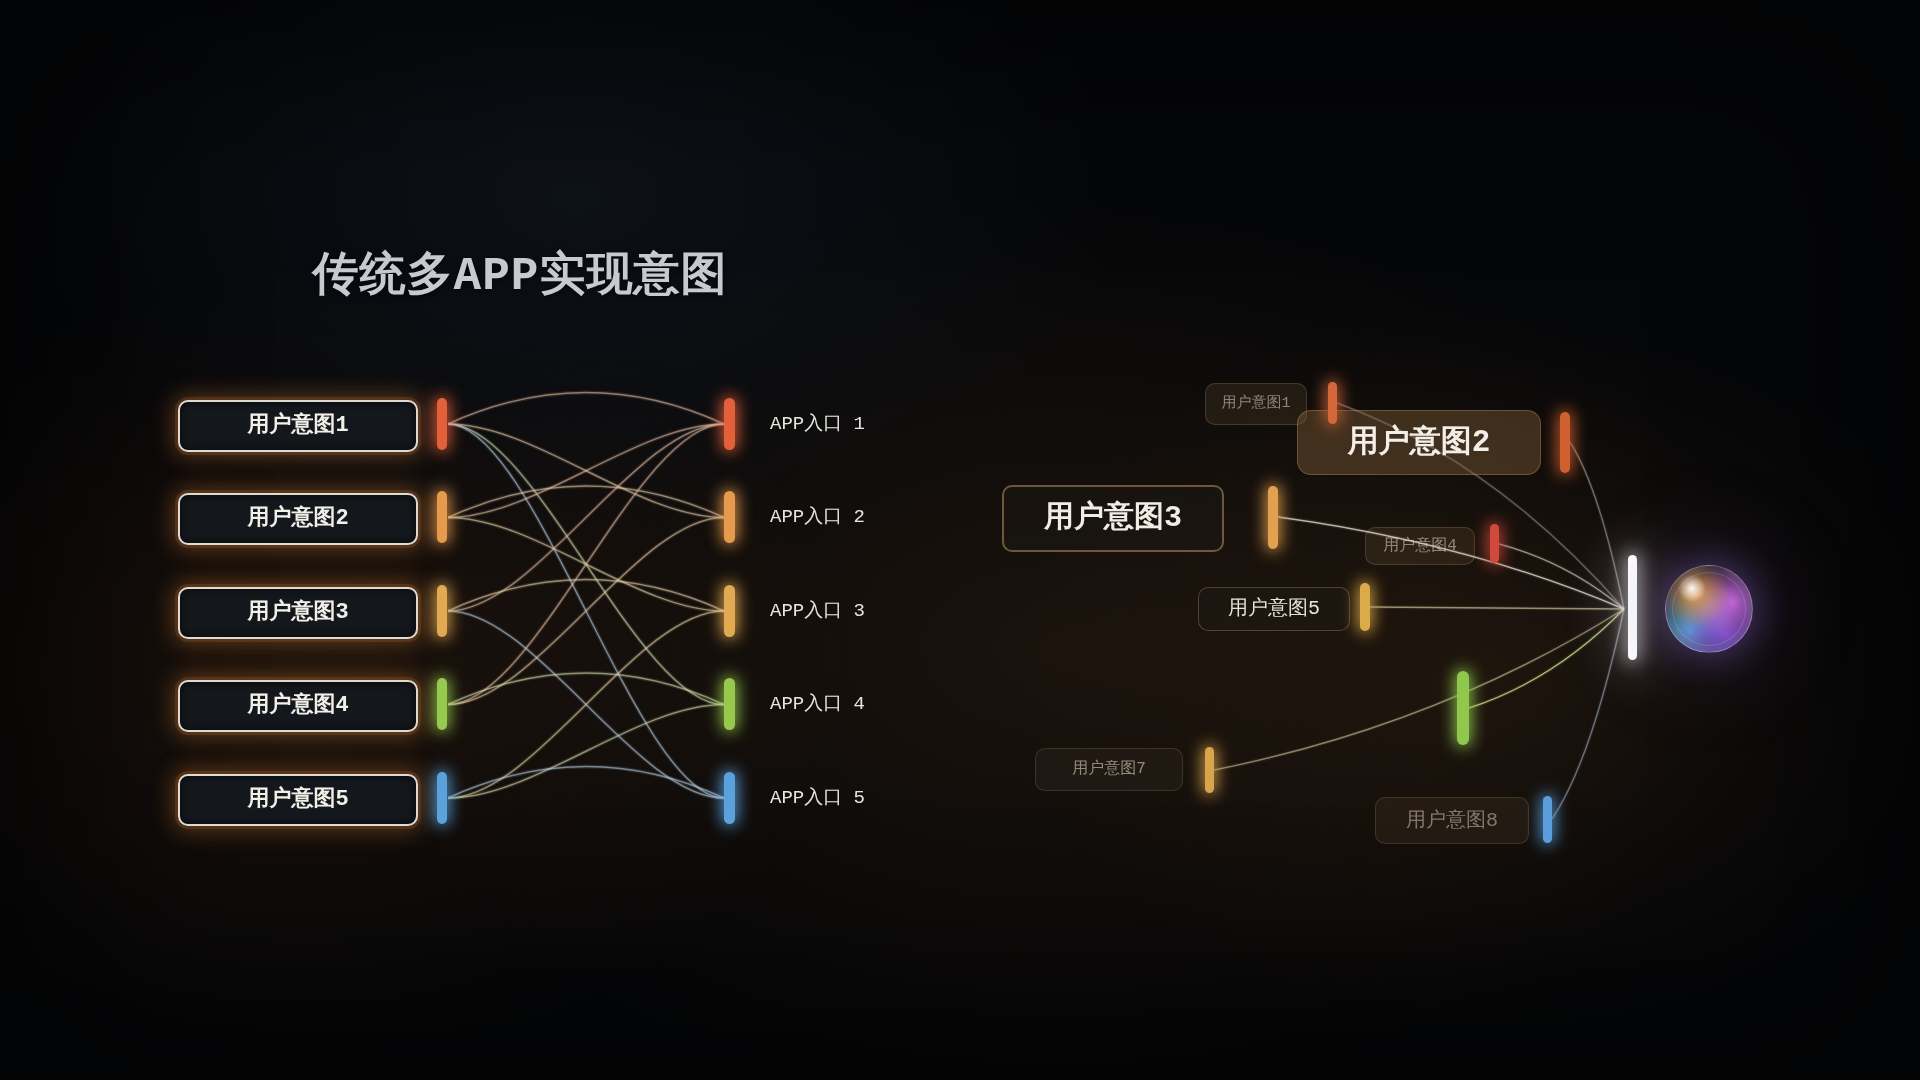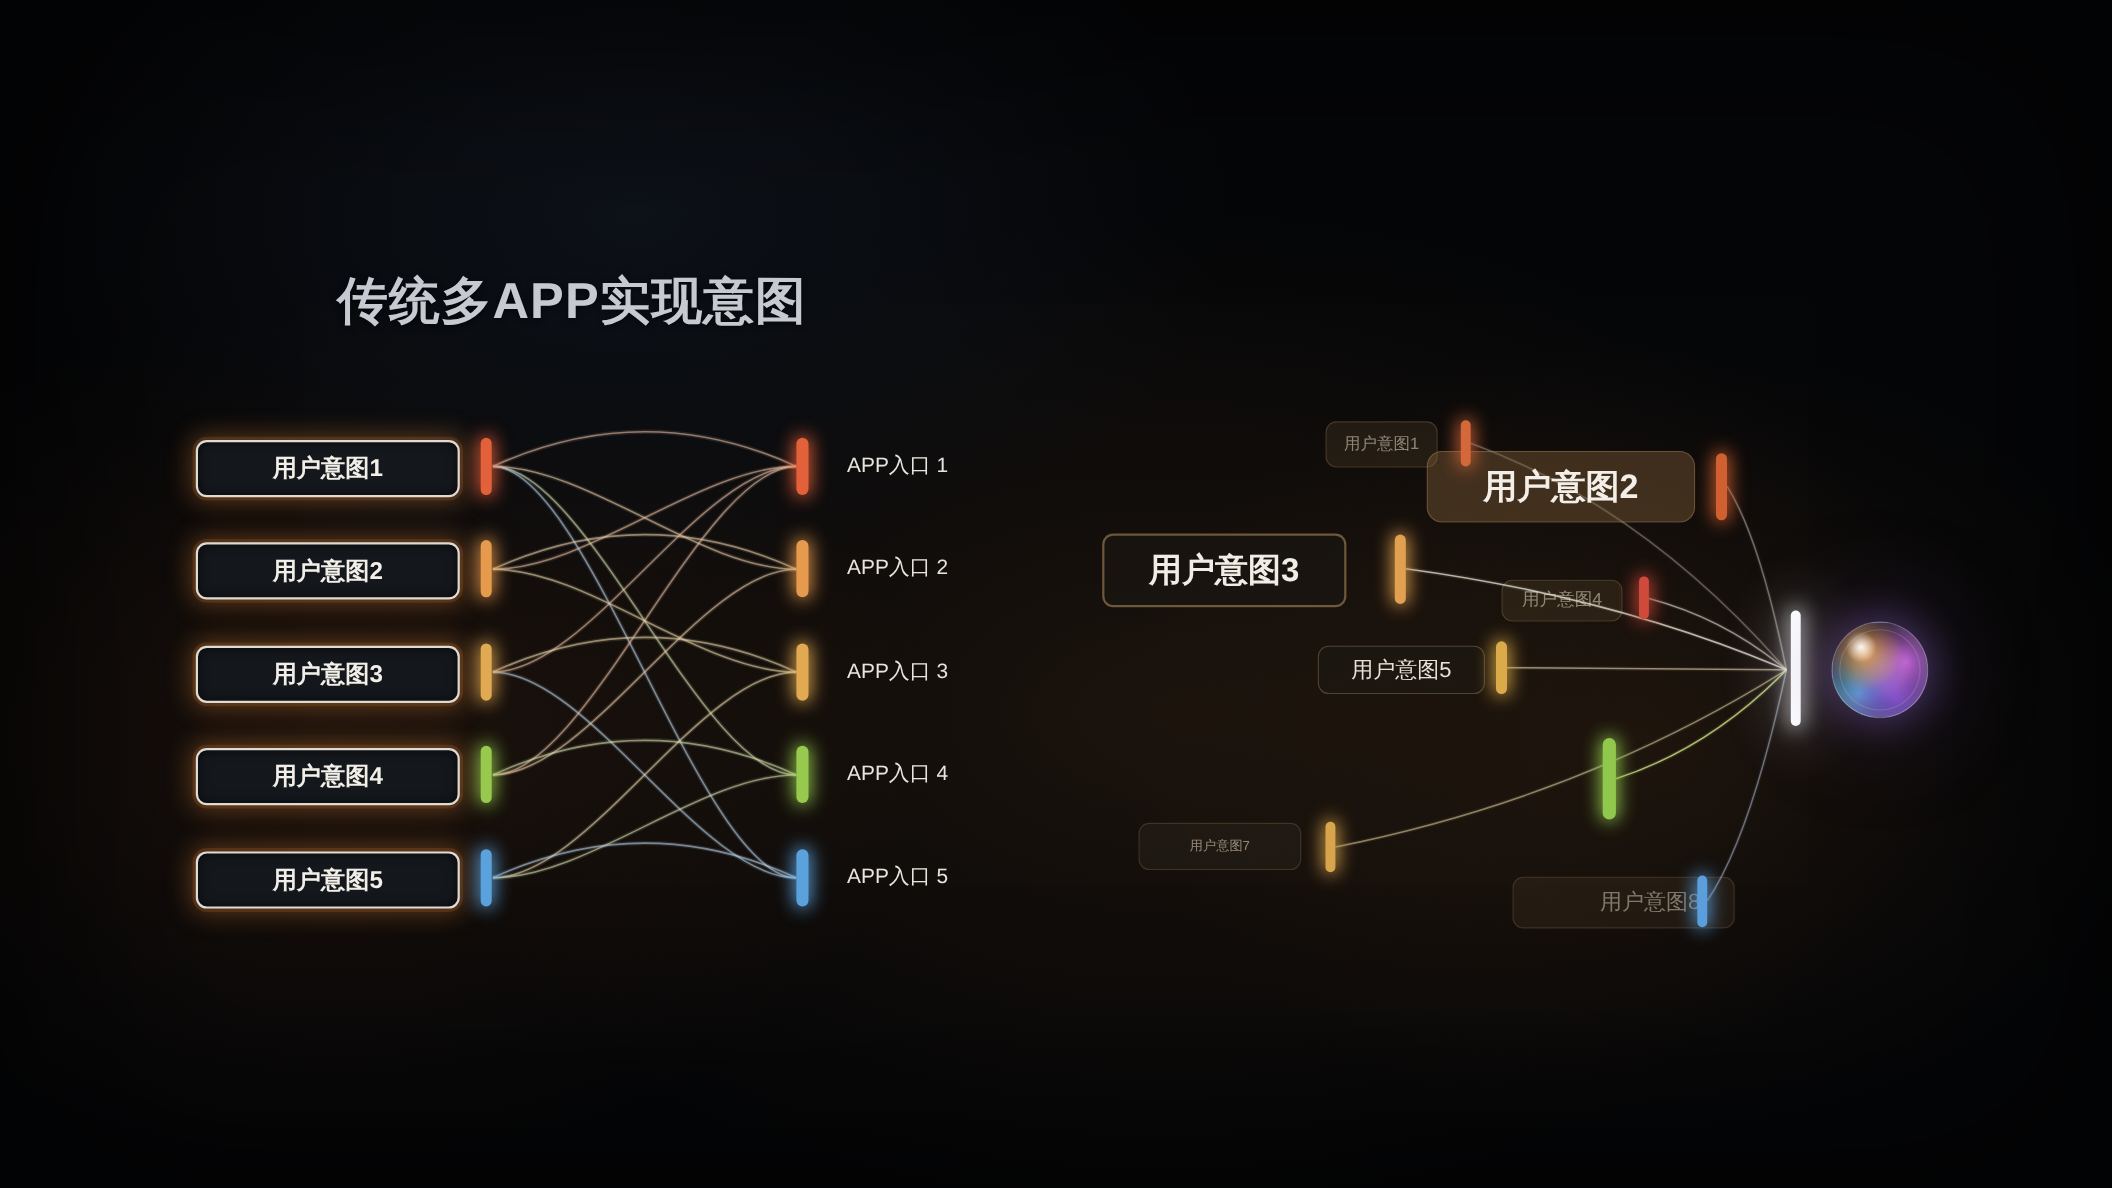--- a/index.html
+++ b/index.html
@@ -1,18 +1,18 @@
 <!DOCTYPE html>
 <html><head>
 <meta charset="utf-8">
 <style>
   html,body{margin:0;padding:0;background:#050608;}
   .stage{
     position:relative;width:1920px;height:1080px;overflow:hidden;
-    font-family:Liberation Sans, sans-serif;
+    font-family:Liberation Mono, monospace;
     background:
       radial-gradient(900px 600px at 30% 18%, #0e1219 0%, rgba(14,18,25,0) 60%),
       radial-gradient(1100px 700px at 55% 60%, rgba(62,40,20,.38) 0%, rgba(62,40,20,0) 65%),
       radial-gradient(900px 650px at 16% 62%, rgba(90,50,22,.26) 0%, rgba(90,50,22,0) 60%),
       radial-gradient(800px 600px at 78% 62%, rgba(70,44,20,.30) 0%, rgba(70,44,20,0) 60%),
       #050608;
   }
   .vignette{position:absolute;inset:0;box-shadow:inset 0 0 180px 60px rgba(0,0,0,.55);pointer-events:none;}
   .title{position:absolute;text-align:center;font-weight:bold;letter-spacing:1px;}
   .title.left{left:220px;top:243px;width:600px;font-size:46px;color:#c7cbd1;text-shadow:0 2px 6px rgba(0,0,0,.6);}
@@ -28,21 +28,21 @@
   .bar{position:absolute;border-radius:6px;background:var(--c,#888);box-shadow:0 0 16px 2px var(--c,#888);z-index:4;}
   .entry-label{position:absolute;left:770px;height:52px;line-height:52px;color:#e9e5de;font-size:19px;z-index:2;}
   .rbox{position:absolute;border-radius:10px;text-align:center;color:#ece7df;z-index:2;
         background:rgba(125,92,55,.30);border:1px solid rgba(205,165,115,.28);}
   .rbox.s-xs{background:rgba(110,85,55,.22);color:rgba(222,207,187,.58);border-color:rgba(200,160,110,.22);}
   .rbox.s-b2{background:rgba(130,96,58,.42);color:#f3efe8;font-weight:600;border-color:rgba(210,170,120,.30);border-radius:14px;}
   .rbox.s-b3{background:rgba(28,24,20,.55);border:2px solid rgba(215,170,110,.45);color:#f1ede5;font-weight:600;}
   .rbox.s-b5{background:rgba(30,26,20,.50);border:1px solid rgba(200,170,120,.30);color:#e8e2d6;}
   .rbox.s-b6{background:rgba(125,92,55,.46);color:#f5f2ea;font-weight:600;border-radius:16px;border-color:rgba(210,170,120,.32);}
   .rbox.s-b7{background:rgba(40,34,26,.50);color:rgba(226,211,191,.60);border-color:rgba(180,145,100,.22);}
-  .rbox.s-b8{background:rgba(95,75,50,.20);color:rgba(226,211,191,.50);border-color:rgba(190,150,100,.20);padding-left:48px;}
+  .rbox.s-b8{background:rgba(95,75,50,.20);color:rgba(226,211,191,.50);border-color:rgba(190,150,100,.20);}
   .hub-bar{position:absolute;left:1628px;top:555px;width:9px;height:105px;border-radius:6px;z-index:4;
     background:var(--c,#fff);
     box-shadow:0 0 18px 4px rgba(255,255,255,.55), 0 0 55px 12px rgba(255,255,255,.22);}
   .orb{position:absolute;left:1665px;top:565px;width:86px;height:86px;border-radius:50%;z-index:4;
     background:
       radial-gradient(circle at 30% 26%, rgba(255,255,255,.95) 0%, rgba(255,255,255,0) 16%),
       radial-gradient(circle at 34% 32%, var(--o1,#e09a4e) 0%, rgba(230,154,80,0) 42%),
       radial-gradient(circle at 78% 42%, var(--o2,#c566d6) 0%, rgba(197,102,214,0) 50%),
       radial-gradient(circle at 68% 80%, var(--o3,#8a5ae0) 0%, rgba(138,90,224,0) 55%),
       radial-gradient(circle at 28% 76%, var(--o4,#58b6d8) 0%, rgba(88,182,216,0) 52%),
@@ -123,21 +123,21 @@
   <div class="entry-label" style="top:491px">APP入口 2</div>
   <div class="entry-label" style="top:585px">APP入口 3</div>
   <div class="entry-label" style="top:678px">APP入口 4</div>
   <div class="entry-label" style="top:772px">APP入口 5</div>
 
   <div class="rbox s-xs" style="left:1205px;top:383px;width:100px;height:40px;line-height:40px;font-size:15px">用户意图1</div>
   <div class="rbox s-b2" style="left:1297px;top:410px;width:242px;height:63px;line-height:63px;font-size:31px">用户意图2</div>
   <div class="rbox s-b3" style="left:1002px;top:485px;width:218px;height:63px;line-height:63px;font-size:30px">用户意图3</div>
   <div class="rbox s-xs" style="left:1365px;top:527px;width:108px;height:36px;line-height:36px;font-size:16px">用户意图4</div>
   <div class="rbox s-b5" style="left:1198px;top:587px;width:150px;height:42px;line-height:42px;font-size:20px">用户意图5</div>
-  <div class="rbox s-b7" style="left:1035px;top:748px;width:146px;height:41px;line-height:41px;font-size:12px">用户意图7</div>
+  <div class="rbox s-b7" style="left:1035px;top:748px;width:146px;height:41px;line-height:41px;font-size:16px">用户意图7</div>
   <div class="rbox s-b8" style="left:1375px;top:797px;width:152px;height:45px;line-height:45px;font-size:20px">用户意图8</div>
 
   <svg class="edges z3" id="svg-right-over">
       <path d="M1570 442 Q 1599.7 488.76, 1624 609" fill="none" stroke="rgba(195,188,182,.50)" stroke-width="4" opacity=".12"></path>
       <path d="M1570 442 Q 1599.7 488.76, 1624 609" fill="none" stroke="rgba(195,188,182,.50)" stroke-width="1.4"></path>
       <path d="M1278 517 Q 1468.3 542.76, 1624 609" fill="none" stroke="rgba(235,228,215,.75)" stroke-width="4" opacity=".12"></path>
       <path d="M1278 517 Q 1468.3 542.76, 1624 609" fill="none" stroke="rgba(235,228,215,.75)" stroke-width="1.4"></path>
       <path d="M1499 544 Q 1567.75 562.2, 1624 609" fill="none" stroke="rgba(225,215,205,.60)" stroke-width="4" opacity=".12"></path>
       <path d="M1499 544 Q 1567.75 562.2, 1624 609" fill="none" stroke="rgba(225,215,205,.60)" stroke-width="1.4"></path>
       <path d="M1370 607 Q 1509.7 607.56, 1624 609" fill="none" stroke="rgba(230,215,175,.60)" stroke-width="4" opacity=".12"></path>

